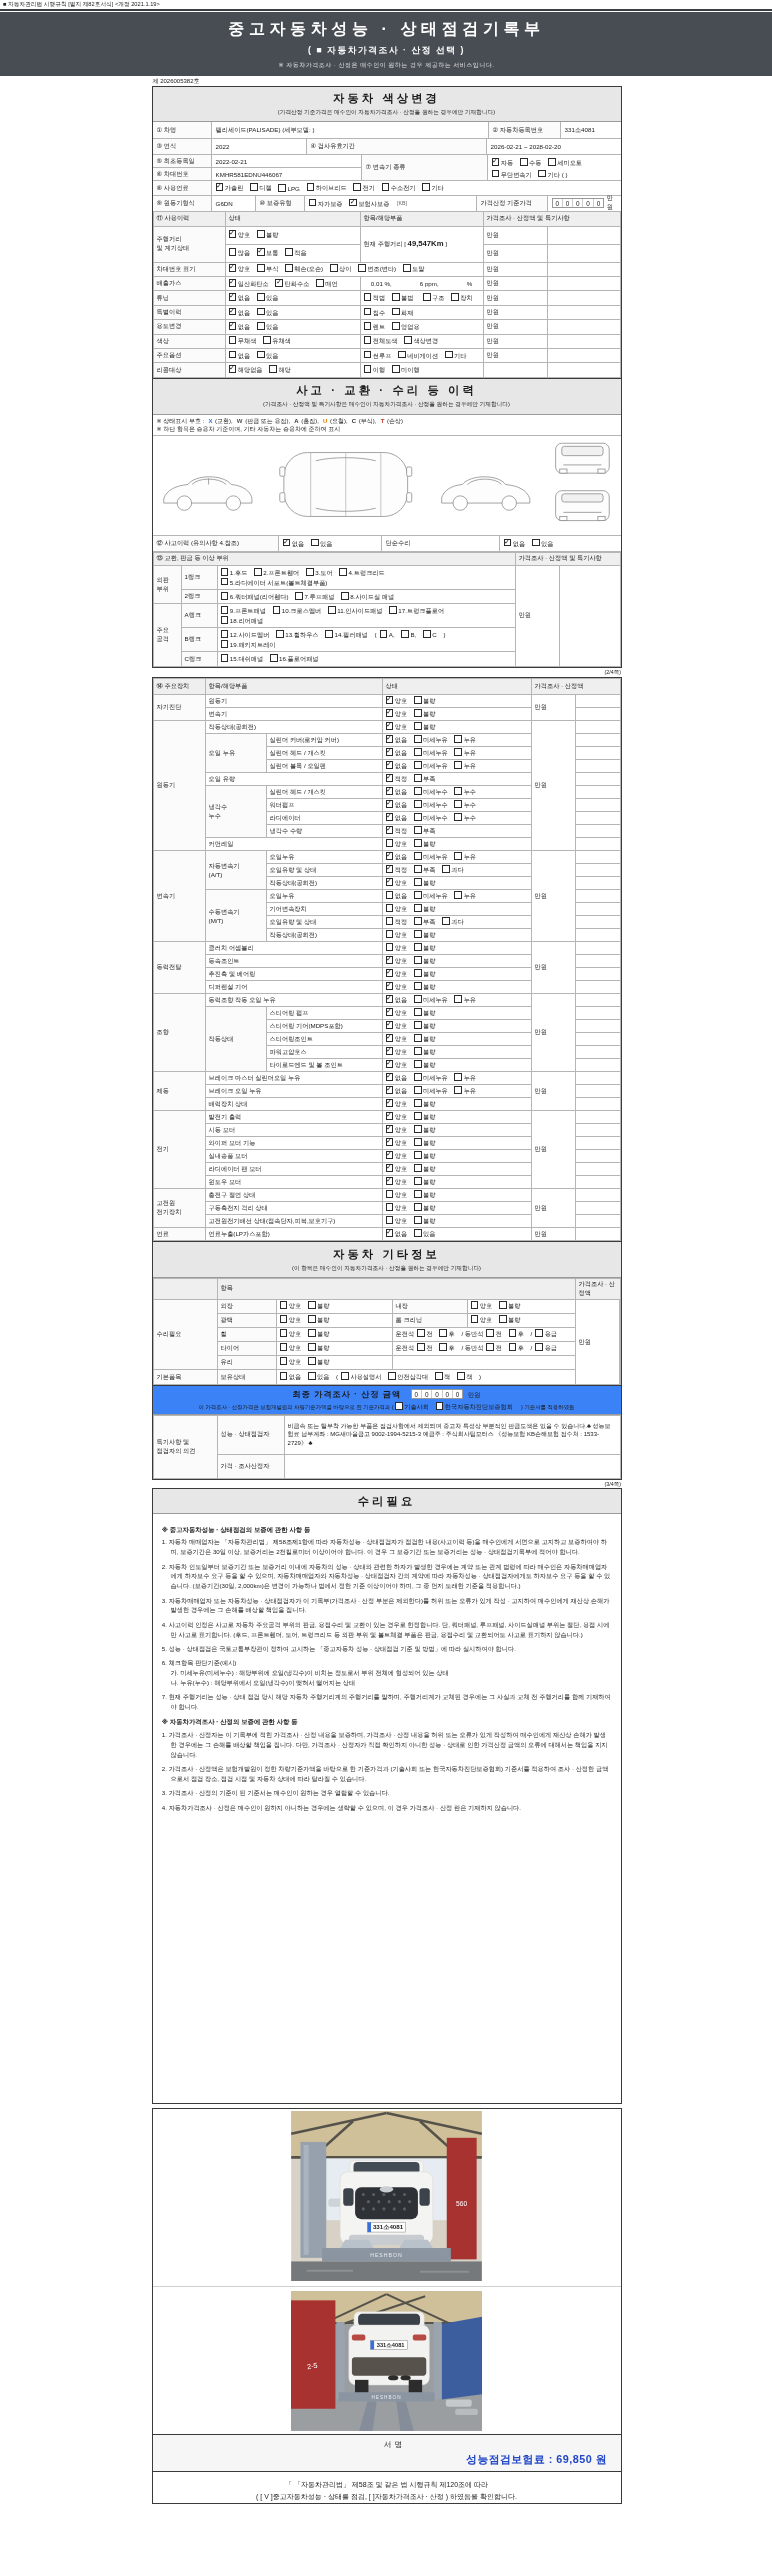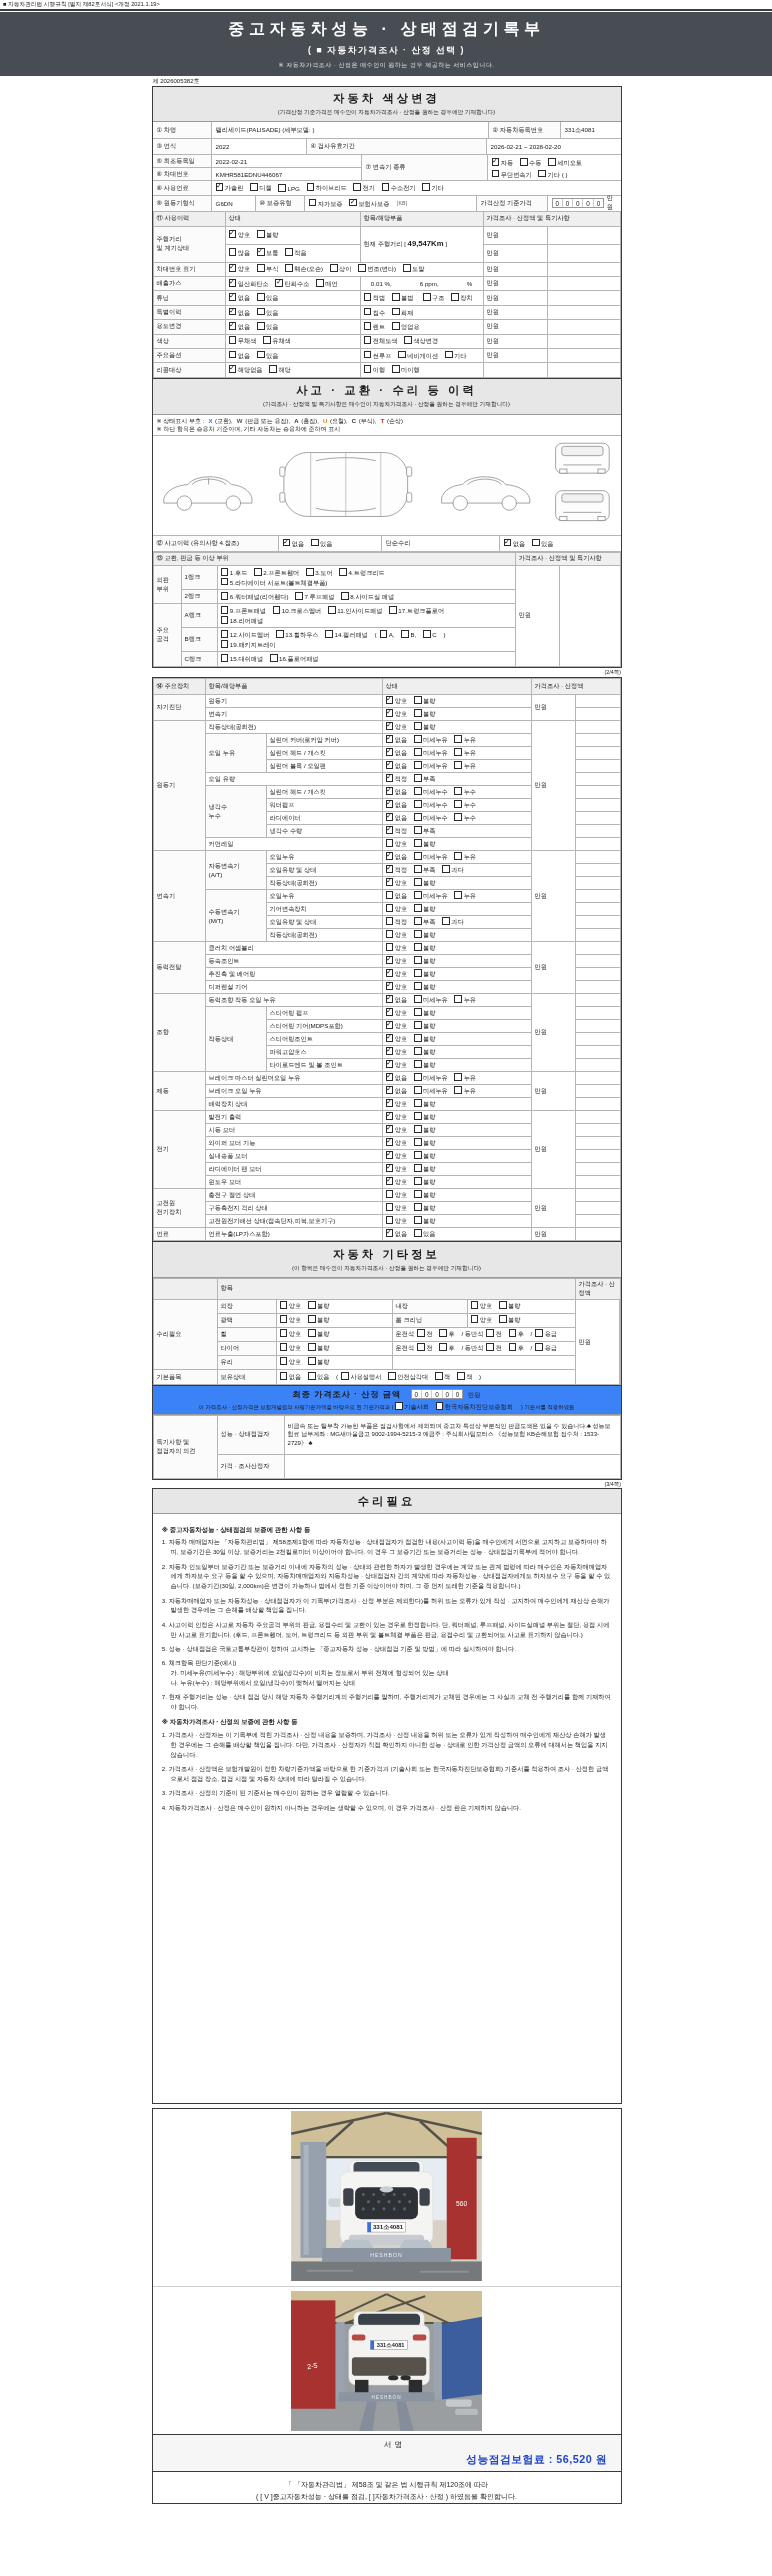--- a/index.html
+++ b/index.html
@@ -855,21 +855,21 @@
       <polygon points="148,214 132,271 158,271 166,214" fill="#848d99"></polygon>
       <polygon points="222,214 238,271 212,271 204,214" fill="#848d99"></polygon>
       <rect x="300" y="210" width="50" height="14" rx="4" fill="#c6c9cb"></rect>
       <rect x="318" y="228" width="44" height="12" rx="4" fill="#b8bbbd"></rect>
     </svg>
     <div style="height:3.1px"></div>
   </div>
 
   <div class="signbox">
     <div class="sg">서명</div>
-    <div class="fee">성능점검보험료 : 56,520 원</div>
+    <div class="fee">성능점검보험료 : 69,850 원</div>
   </div>
 
   <div class="confirm">
     <div>「 「자동차관리법」 제58조 및 같은 법 시행규칙 제120조에 따라</div>
     <div>( [ V ]중고자동차성능 · 상태를 점검, [   ]자동차가격조사 · 산정 ) 하였음을 확인합니다.</div>
   </div>
 </div>
 
 
 </body></html>

